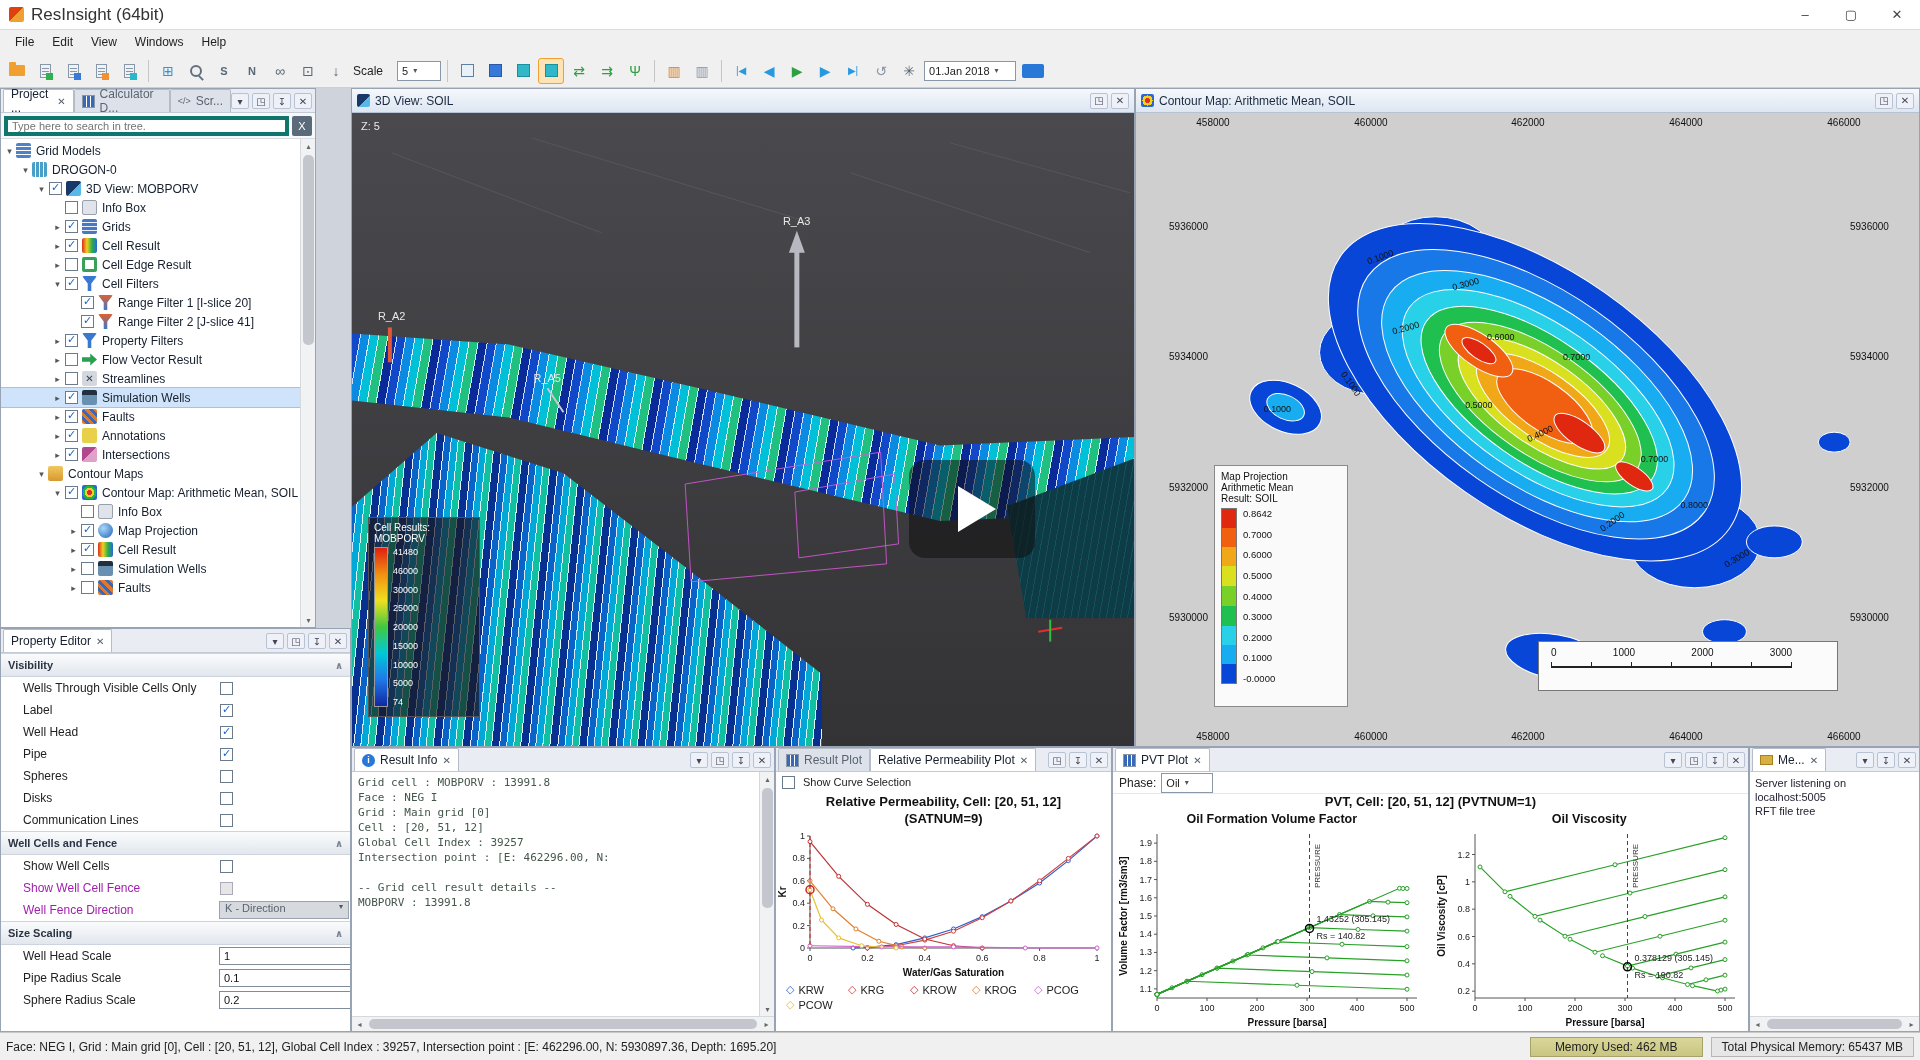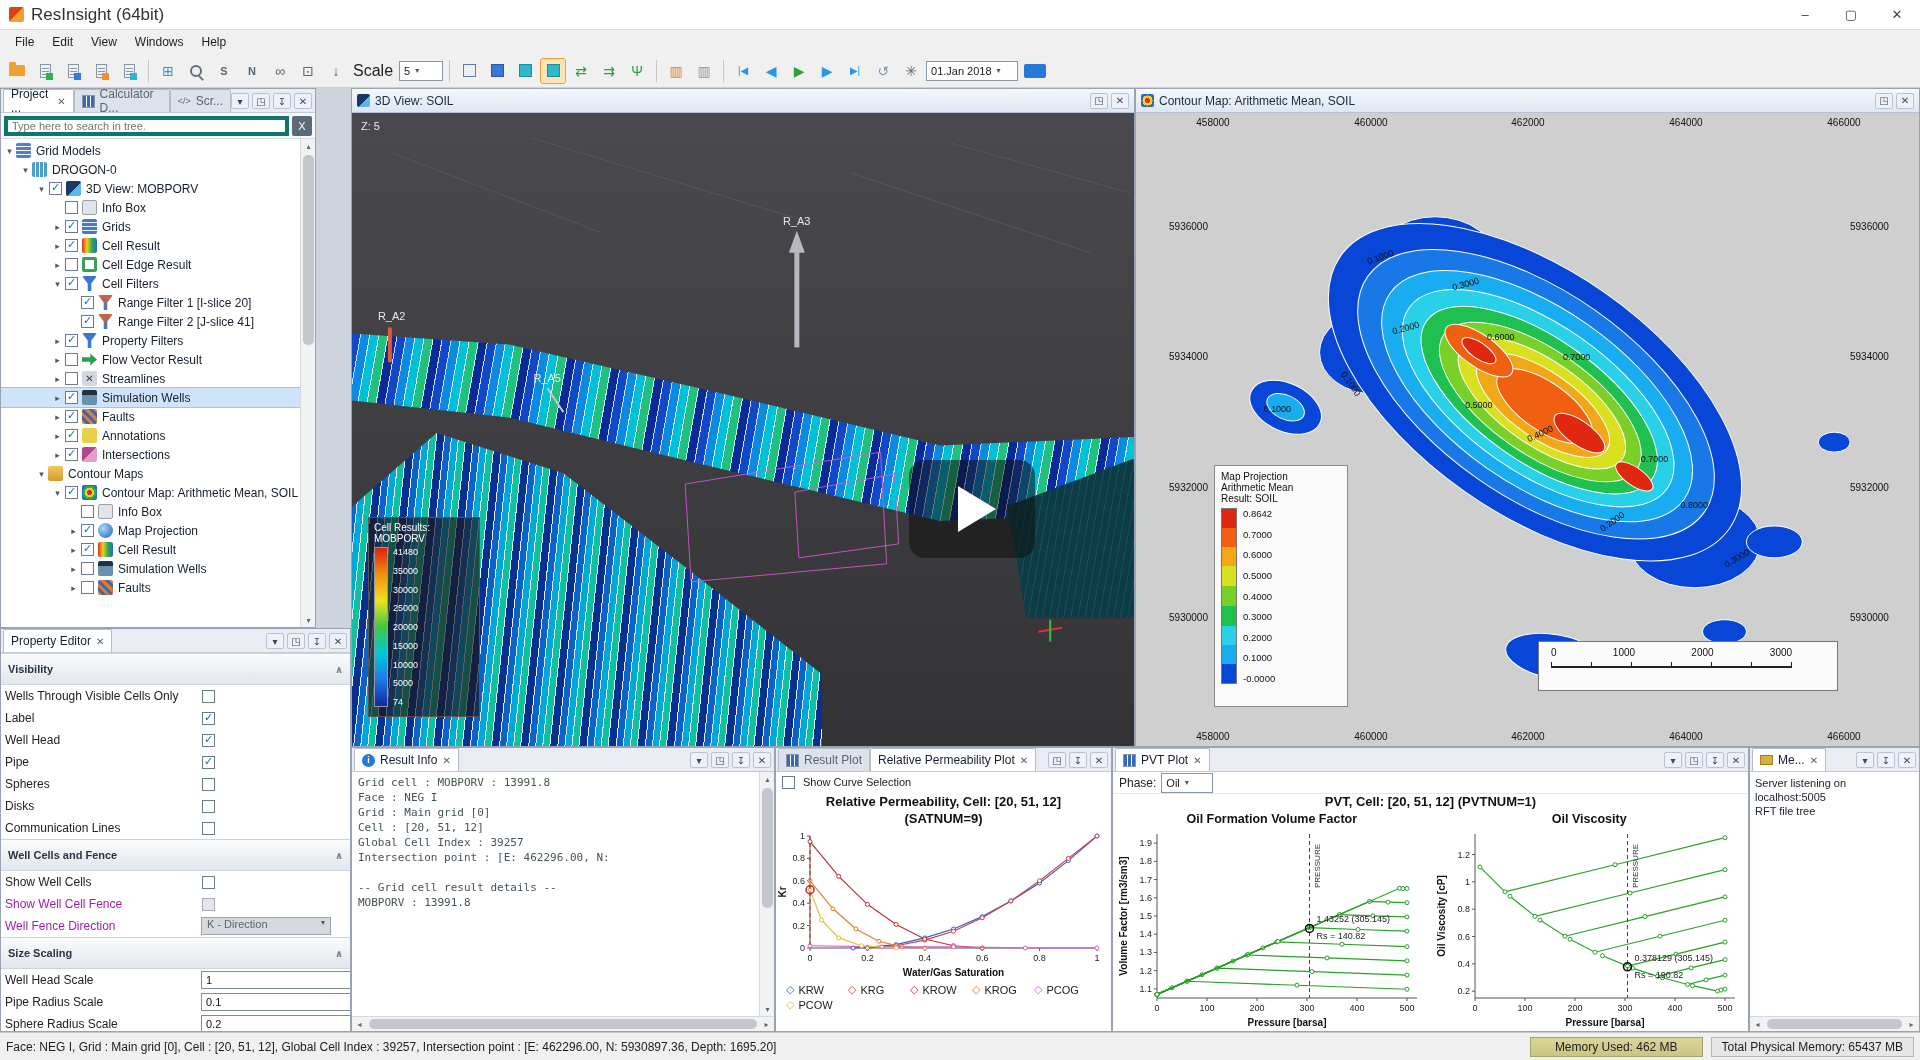--- a/index.html
+++ b/index.html
@@ -10,21 +10,21 @@
 .app-icon{width:15px;height:15px;margin:0 7px 0 9px;border-radius:2px;background:linear-gradient(135deg,#e04010 50%,#f0a030 50%);flex:none}
 .title-text{font-size:17px;color:#333}
 .win-controls{margin-left:auto;display:flex;height:100%}
 .win-btn{width:46px;height:100%;display:flex;align-items:center;justify-content:center;color:#444;font-size:13px}
 .menubar{position:absolute;left:0;top:30px;width:1920px;height:24px;background:#f0f0f0;display:flex;align-items:center;padding-left:6px;z-index:20}
 .menubar .menu-item{padding:0 9px;height:100%;display:flex;align-items:center;color:#222}
 .toolbar{position:absolute;left:0;top:54px;width:1920px;height:34px;background:#f0f0f0;border-bottom:1px solid #cfcfcf;display:flex;align-items:center;padding-left:4px;gap:2px;z-index:20}
 .tb{width:26px;height:26px;border-radius:3px;display:flex;align-items:center;justify-content:center;font-size:14px;color:#607080;flex:none}
 .tb.sel{background:#fde3b5;border:1px solid #f0a030}
 .tb-sep{width:1px;height:22px;background:#c6c6c6;margin:0 4px;flex:none}
-.tb-lbl{font-size:16px;color:#222;margin:0 4px 0 2px}
+.tb-lbl{font-size:12px;color:#222;margin:0 12px 0 2px}
 .tb-select{height:20px;border:1px solid #8898a8;background:#fff;display:flex;align-items:center;padding:0 4px;font-size:11px;gap:5px;color:#222;flex:none}
 .sel-ar{font-size:8px;color:#556}
 .ic-folder{width:16px;height:11px;background:#f0a030;border-radius:1px;position:relative;display:inline-block}
 .ic-folder::before{content:"";position:absolute;top:-3px;left:0;width:7px;height:3px;background:#f0a030;border-radius:1px 1px 0 0}
 .ic-doc{width:11px;height:14px;background:#eef2f6;border:1px solid #8898a8;position:relative;display:inline-block}
 .ic-doc::after{content:"";position:absolute;left:1px;top:3px;width:7px;height:1px;background:#8898a8;box-shadow:0 3px 0 #8898a8,0 6px 0 #8898a8}
 .ic-doc.g::before{content:"";position:absolute;right:-3px;bottom:-3px;width:7px;height:7px;background:#30b050;z-index:2}
 .ic-doc.b::before{content:"";position:absolute;right:-3px;bottom:-3px;width:7px;height:7px;background:#3878d8;z-index:2}
 .ic-doc.o::before{content:"";position:absolute;right:-3px;bottom:-3px;width:7px;height:7px;background:#f09030;z-index:2}
 .ic-doc.t::before{content:"";position:absolute;right:-3px;bottom:-3px;width:7px;height:7px;background:#28b8c8;z-index:2}
@@ -82,23 +82,23 @@
 .ti-contourmap{background:radial-gradient(circle,#e03020 0 25%,#f0d020 25% 45%,#28b048 45% 65%,#2868d8 65% 100%)}
 .ti-mapprojection{background:radial-gradient(circle at 35% 35%,#a8d8f8,#2060b8);border-radius:50%}
 .vscroll{position:absolute;right:0;width:15px;background:#f1f2f4;border-left:1px solid #d5d8dc}
 .vthumb{position:absolute;left:2px;width:11px;background:#c3c7cd;border-radius:5px}
 .scroll-ar{position:absolute;left:0;width:15px;height:14px;display:flex;align-items:center;justify-content:center;font-size:8px;color:#666}
 .hscroll{position:absolute;left:0;right:0;bottom:0;height:15px;background:#f1f2f4;border-top:1px solid #d5d8dc;display:flex;align-items:center}
 .h-ar{width:15px;text-align:center;font-size:8px;color:#666}
 .hthumb{height:10px;background:#c3c7cd;border-radius:5px;flex:1;margin:0 2px}
 
 .pe-content{position:absolute;left:0;top:24px;right:0;bottom:0;overflow:hidden;background:#fff}
-.pe-hdr{height:32px;background:linear-gradient(#fafbfc,#e2e7ee);border-top:1px solid #cdd4de;border-bottom:1px solid #cdd4de;display:flex;align-items:center;padding:0 7px;color:#2a3442;font-weight:bold;font-size:11px}
+.pe-hdr{height:24px;background:linear-gradient(#fafbfc,#e2e7ee);border-top:1px solid #cdd4de;border-bottom:1px solid #cdd4de;display:flex;align-items:center;padding:0 7px;color:#2a3442;font-weight:bold;font-size:11px}
 .pe-col{margin-left:auto;color:#708;color:#78828e;font-size:10px}
-.pe-row{display:flex;align-items:center;height:22px;padding-left:4px}
+.pe-row{display:flex;align-items:center;height:22px;padding-left:22px}
 .pe-row.dis .pe-label{color:#a21caf}
 .pe-label{width:196px;font-size:12px;color:#222;flex:none;white-space:nowrap;overflow:hidden}
 .pe-input{width:152px;height:18px;border:1px solid #808c9a;font-size:11px;padding:0 4px;font-family:inherit;color:#111}
 .pe-select{width:130px;height:18px;border:1px solid #99a2ae;background:#d6d9de;color:#5a636e;display:flex;align-items:flex-start;padding:0 5px;font-size:11px}
 .pe-select .sel-ar{margin-left:auto}
 
 .r3d{position:absolute;left:0;top:24px;right:0;bottom:0;background:linear-gradient(#4a4a4e,#333336);overflow:hidden}
 .r3d-band1{position:absolute;left:0;top:170px;width:784px;height:280px;z-index:1;background:repeating-linear-gradient(100deg,#0a2a9a 0 8px,#cfe0ff 8px 9px,#1048c8 9px 17px,#cfe0ff 17px 18px,#0a8ae0 18px 26px,#d8f0ff 26px 27px,#00c0d8 27px 35px,#e0ffff 35px 36px,#20c080 36px 44px,#d0ffe0 44px 45px);clip-path:polygon(0 18%,20% 22%,45% 38%,75% 58%,100% 55%,100% 82%,75% 85%,45% 65%,20% 48%,0 42%)}
 .r3d-band2{position:absolute;left:0;top:300px;width:470px;height:335px;z-index:2;background:repeating-linear-gradient(96deg,#083090 0 7px,#e8f0ff 7px 8px,#0a64c8 8px 14px,#d8e8ff 14px 15px,#00a8d8 15px 21px,#e0f8ff 21px 22px,#10c0a0 22px 28px,#e0fff8 28px 29px);clip-path:polygon(0 28%,18% 6%,45% 18%,70% 45%,100% 78%,100% 100%,0 100%)}
 .r3d-wedge{position:absolute;left:655px;top:345px;width:128px;height:160px;z-index:1;background:repeating-linear-gradient(100deg,#0e3c46 0 6px,#135059 6px 7px);clip-path:polygon(0 30%,100% 0,100% 100%,15% 100%)}
@@ -563,21 +563,21 @@
       <line x1="700" y1="508" x2="700" y2="530" stroke="#30c040" stroke-width="2"></line>
     </svg>
     <div class="r3d-z">Z: 5</div>
     <div class="r3d-legend">
       <div>Cell Results:</div>
       <div>MOBPORV</div>
       <div class="r3d-leg-bar-row">
         <div class="r3d-leg-bar"></div>
         <div class="r3d-leg-vals">
             <div class="leg-val">41480</div>
-            <div class="leg-val">35000</div>
+            <div class="leg-val">46000</div>
             <div class="leg-val">30000</div>
             <div class="leg-val">25000</div>
             <div class="leg-val">20000</div>
             <div class="leg-val">15000</div>
             <div class="leg-val">10000</div>
             <div class="leg-val">5000</div>
             <div class="leg-val">74</div>
           </div>
       </div>
     </div>

